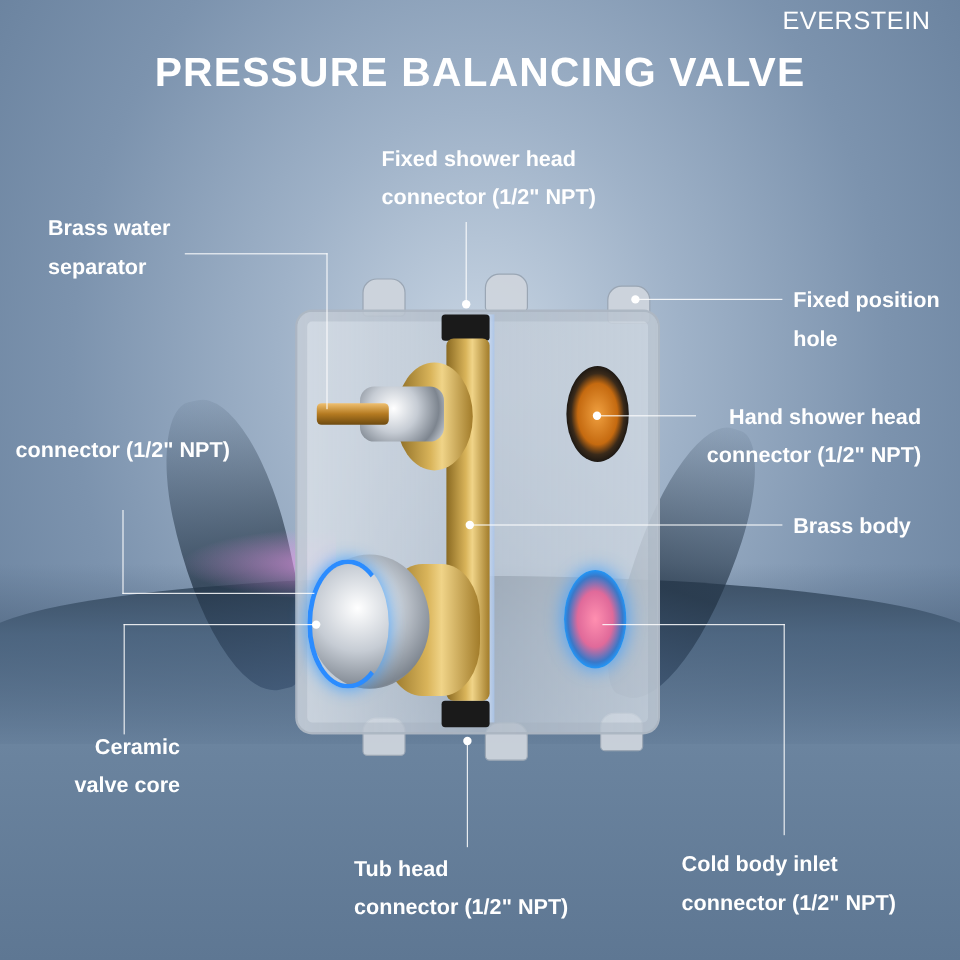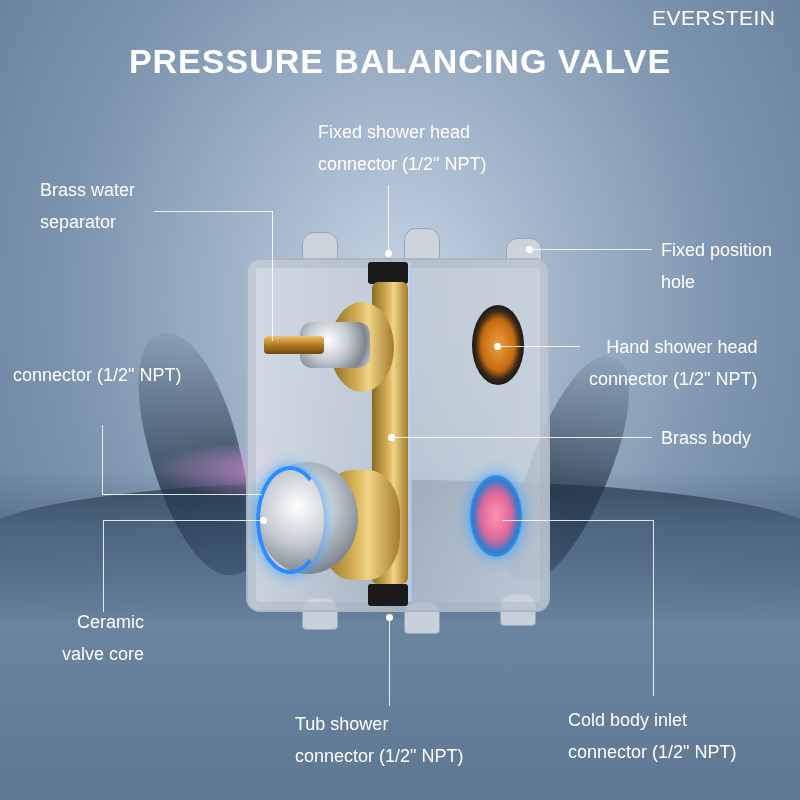--- a/index.html
+++ b/index.html
@@ -11,21 +11,21 @@
   .wave{position:absolute;left:-20px;top:480px;width:840px;height:140px;border-radius:50% 50% 0 0/40% 40% 0 0;
     background:linear-gradient(180deg,#2f4256 0%,#4a637e 35%,rgba(95,120,148,0.4) 100%);opacity:.85;}
   .splash-l{position:absolute;left:150px;top:330px;width:90px;height:250px;border-radius:40% 60% 30% 70%;
     background:linear-gradient(180deg,rgba(40,60,80,0.1),#233446 60%,#3a5270);opacity:.75;transform:rotate(-12deg);}
   .splash-r{position:absolute;left:530px;top:350px;width:80px;height:240px;border-radius:60% 40% 70% 30%;
     background:linear-gradient(180deg,rgba(40,60,80,0.1),#233446 60%,#3a5270);opacity:.75;transform:rotate(18deg);}
   .glow-pink{position:absolute;left:150px;top:440px;width:130px;height:60px;
     background:radial-gradient(ellipse at 100% 50%,rgba(230,150,230,0.8),rgba(230,150,230,0) 70%);}
   .logo{position:absolute;left:652px;top:6px;color:#fff;font-weight:normal;font-size:21px;letter-spacing:0.5px;}
   .title{position:absolute;left:0;width:800px;top:42px;text-align:center;color:#fff;font-weight:bold;font-size:34px;letter-spacing:1px;}
-  .label{position:absolute;color:#fff;font-size:18px;line-height:32px;white-space:nowrap;}
+  .label{position:absolute;color:#fff;font-size:18px;line-height:32px;white-space:nowrap;font-weight:bold;}
   .line{position:absolute;background:rgba(255,255,255,0.85);}
   .dot{position:absolute;width:7px;height:7px;border-radius:50%;background:#fff;}
   
   .box{position:absolute;left:246px;top:258px;width:300px;height:350px;border-radius:14px;
     background:linear-gradient(90deg,rgba(215,222,230,0.9),rgba(190,200,212,0.75) 50%,rgba(205,214,224,0.85));
     border:2px solid rgba(170,180,192,0.9);box-shadow:inset 0 0 0 8px rgba(160,172,186,0.35);}
   .edge-r{position:absolute;left:404px;top:262px;width:8px;height:340px;background:linear-gradient(90deg,#dfe8f5,#a9c4ea);opacity:.8;}
   .tab{position:absolute;width:34px;height:30px;border-radius:12px 12px 4px 4px;background:rgba(205,212,220,0.95);border:1px solid #9aa6b4;}
   .brass{position:absolute;background:linear-gradient(90deg,#8a6a22,#d9b45a 45%,#f0d488 60%,#a27c2a);}
   .black-cap{position:absolute;width:40px;height:22px;background:#1a1a1a;border-radius:3px;}
@@ -118,19 +118,19 @@
   <div>connector (1/2" NPT)</div>
 </div>
 <div class="label" style="left:661px;top:422px;">
   <div>Brass body</div>
 </div>
 <div class="label" style="left:62px;top:606px;text-align:right;">
   <div>Ceramic</div>
   <div>valve core</div>
 </div>
 <div class="label" style="left:295px;top:708px;">
-  <div>Tub shower</div>
+  <div>Tub head</div>
   <div>connector (1/2" NPT)</div>
 </div>
 <div class="label" style="left:568px;top:704px;">
   <div>Cold body inlet</div>
   <div>connector (1/2" NPT)</div>
 </div>
 
 </body></html>

